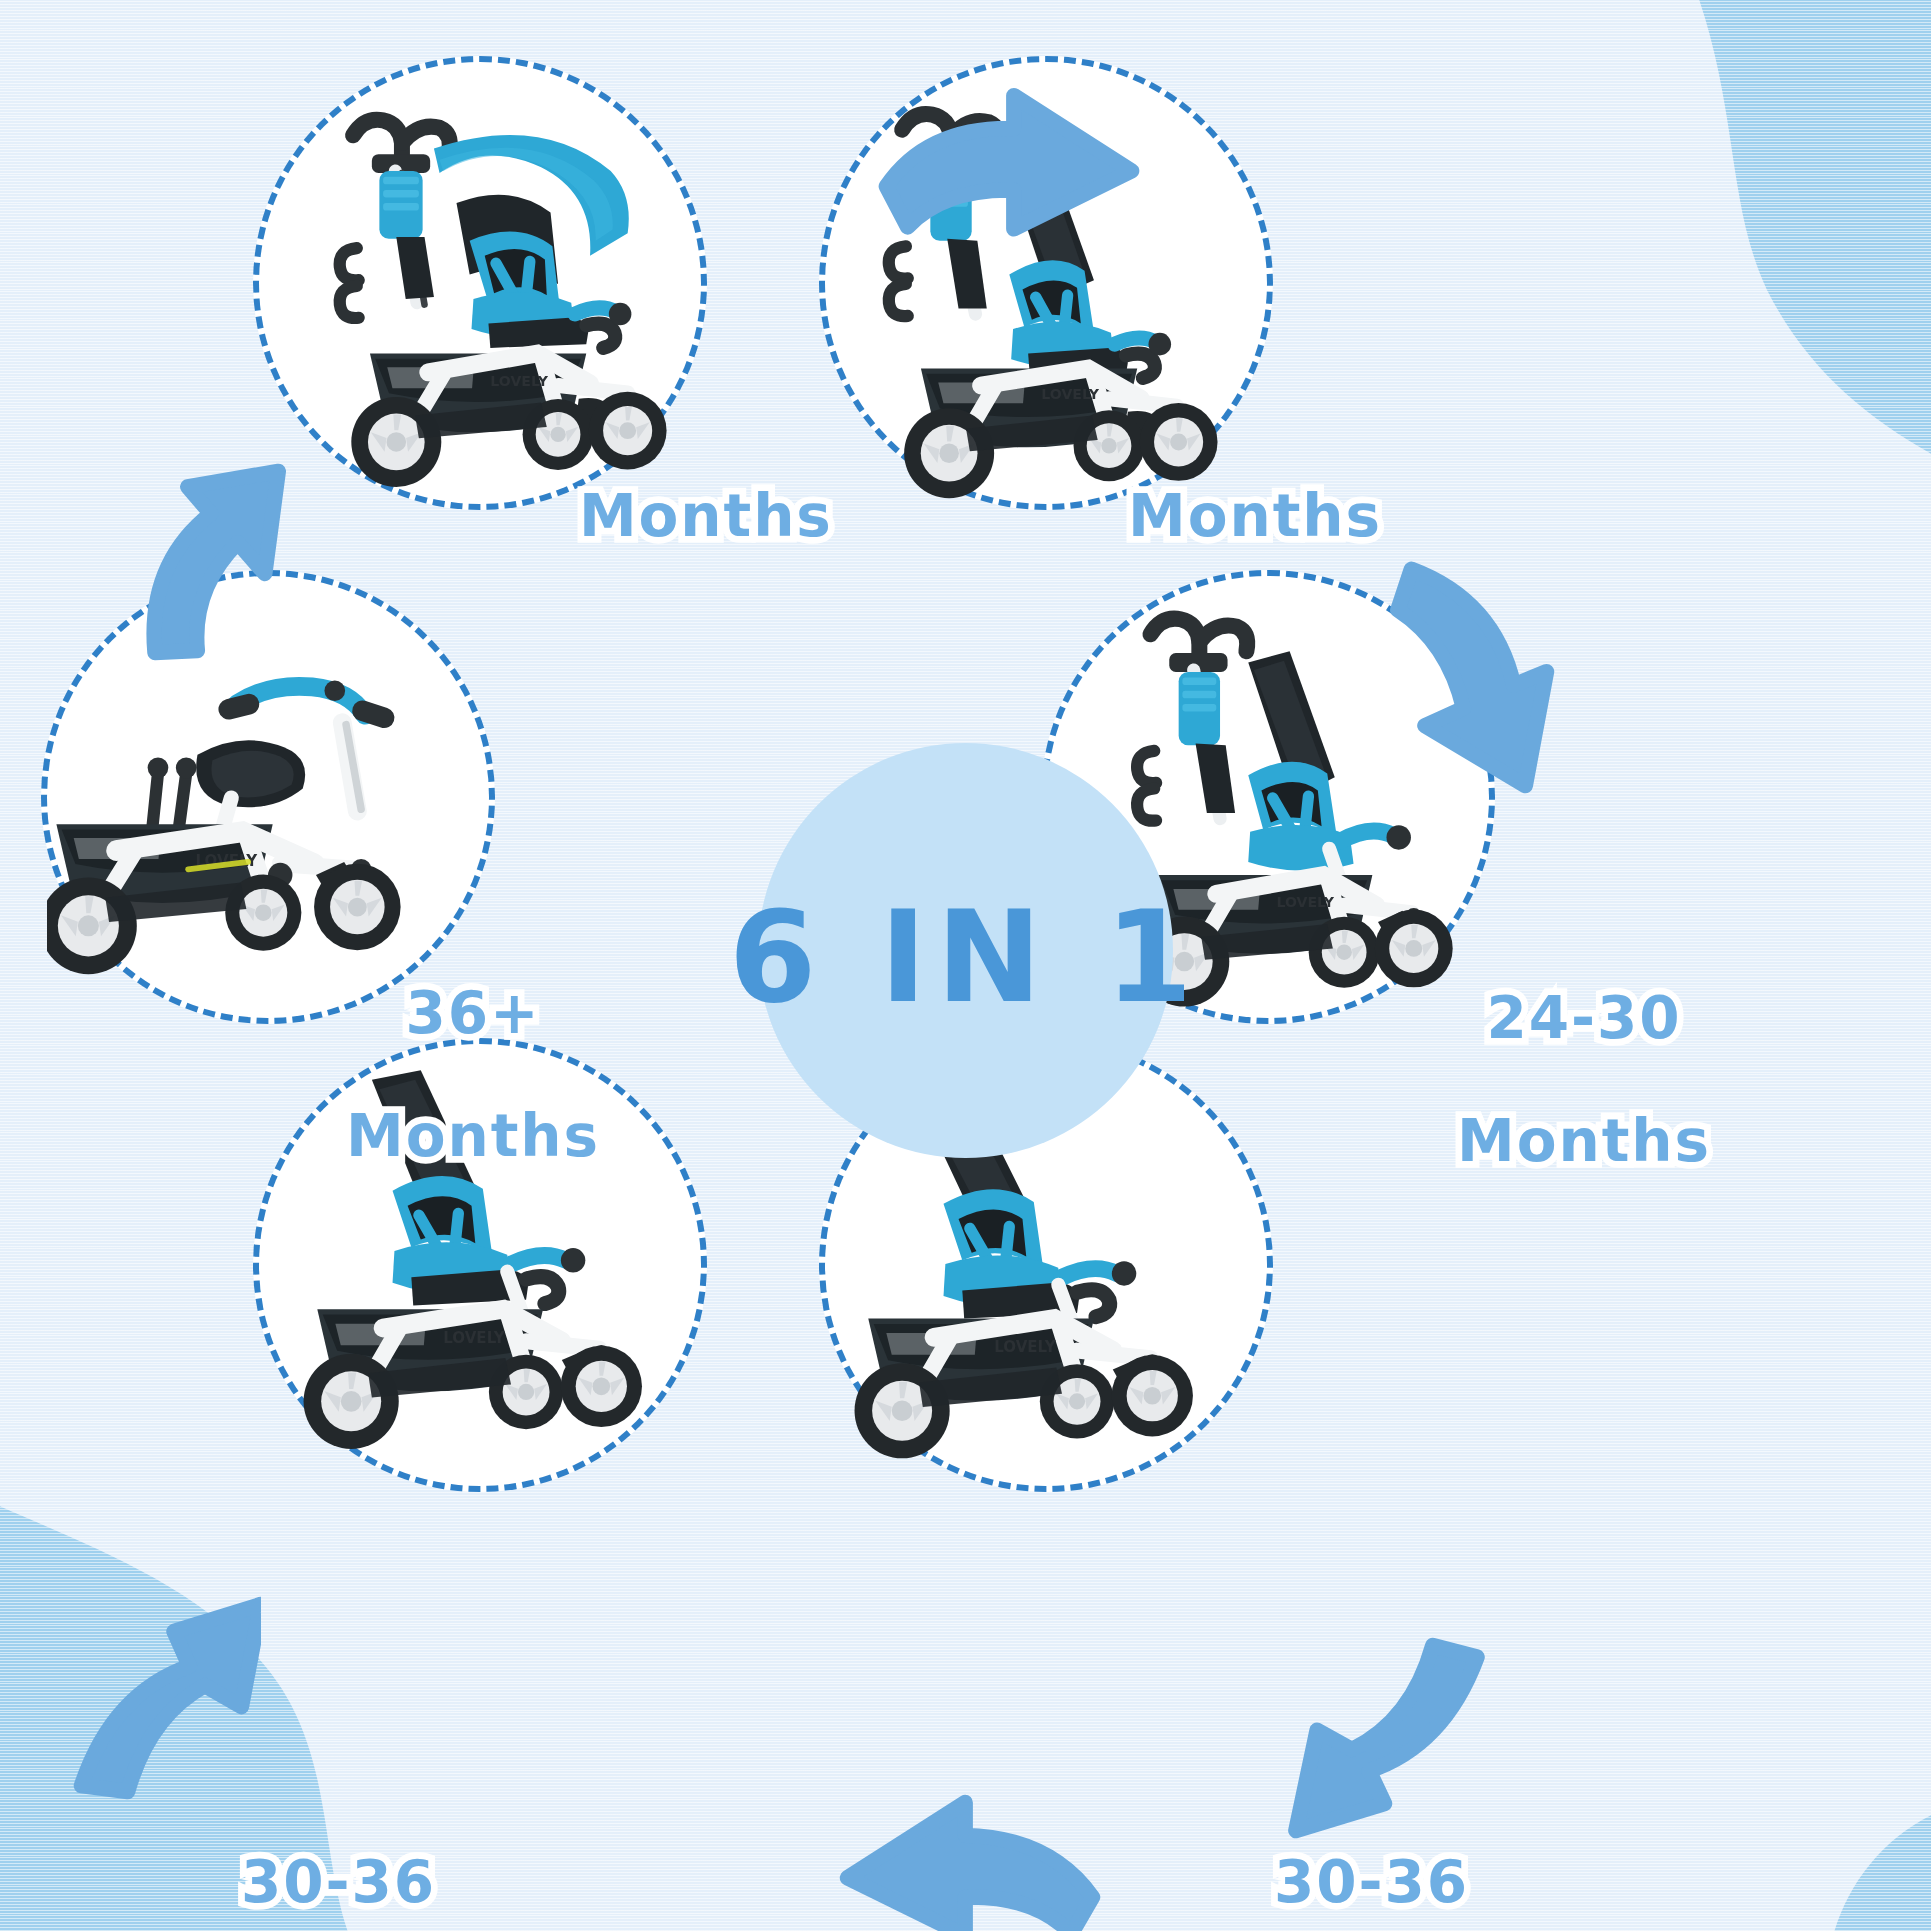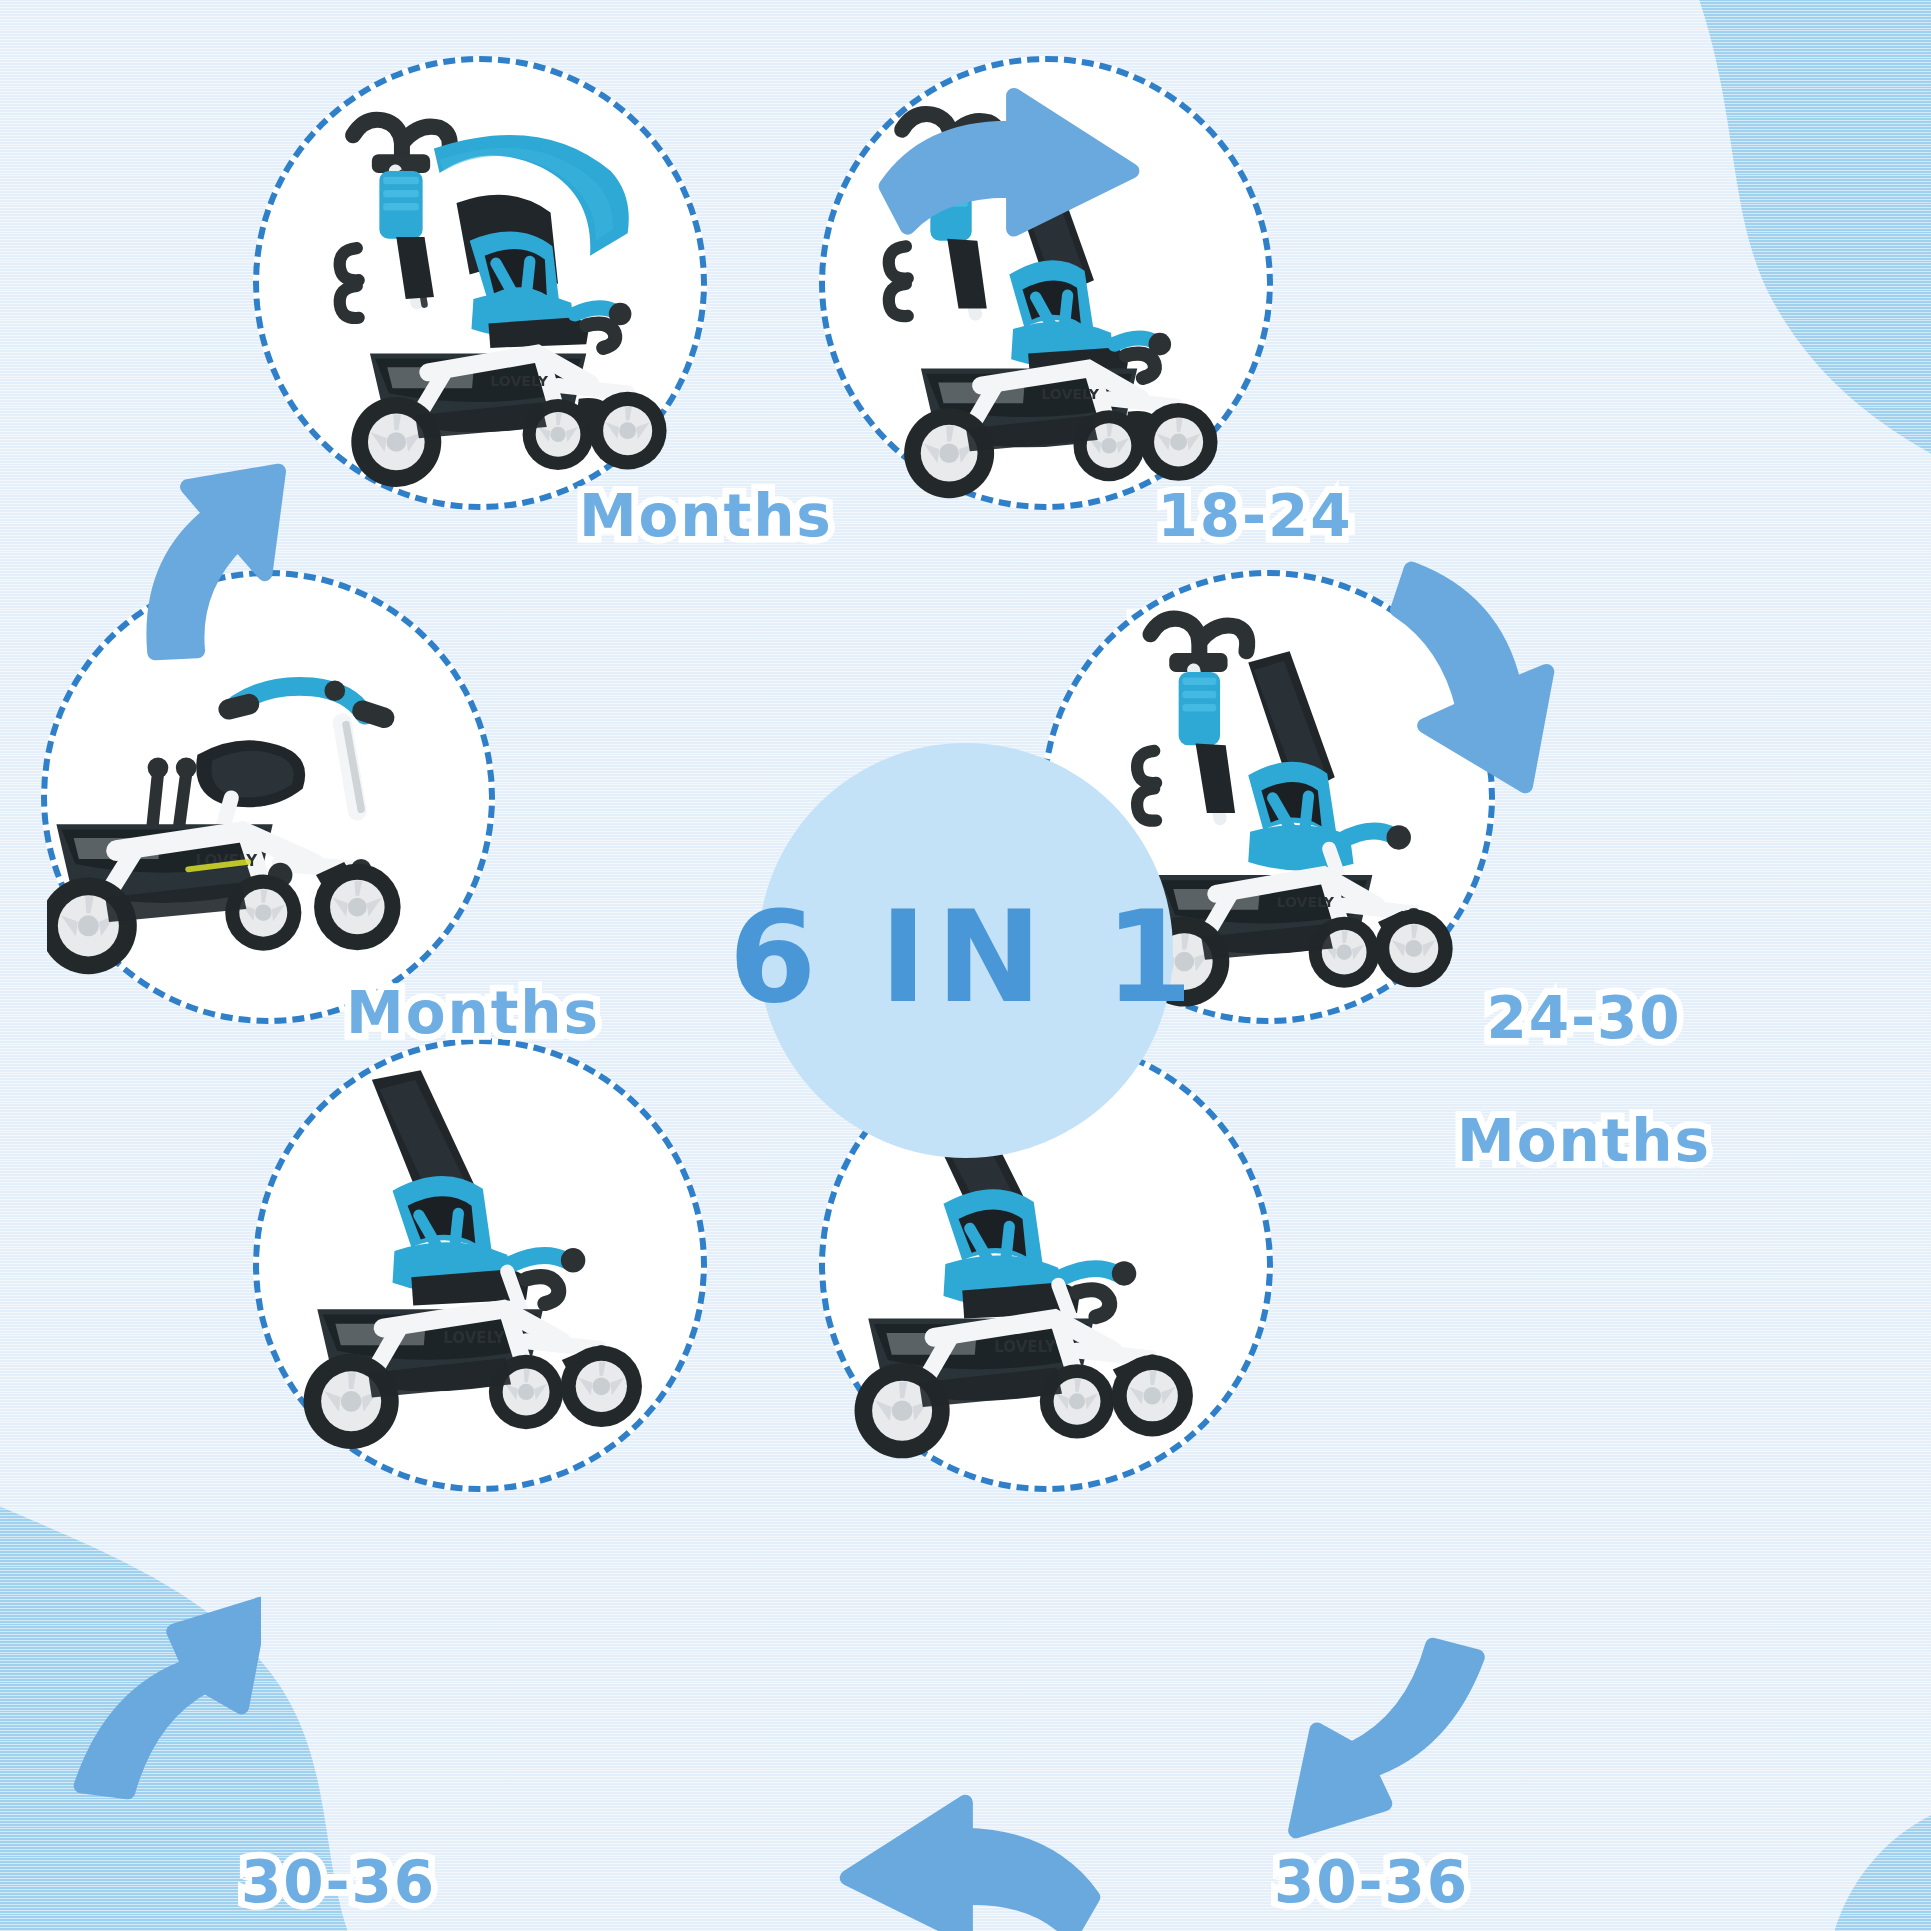--- a/index.html
+++ b/index.html
@@ -220,21 +220,20 @@
     <g transform="translate(302,408) scale(0.82)">
         <use href="#sym-wheel"></use>
       </g>
     <g transform="translate(376,404) scale(0.9)">
         <use href="#sym-wheel"></use>
       </g>
     <path d="M150,390 L284,376 L290,402 L154,414 Z" fill="#20262a" opacity=".9"></path>
   </svg>
 </div>
 <div class="age-label" style="left:1110px; top:425px; width:290px;">
-  <span class="l1">18-24</span>
   <span class="l2">Months</span>
 </div>
 
 <div class="panel" style="left:1041px; top:570px; width:454px; height:454px;">
   <svg class="panel-art" viewBox="0 0 470 470">
     <path d="M110,62 Q122,42 142,46 Q160,50 162,70 L162,88" stroke="#2c3134" stroke-width="17" fill="none" stroke-linecap="round"></path>
     <path d="M162,70 Q180,48 202,54 Q216,60 212,80" stroke="#2c3134" stroke-width="17" fill="none" stroke-linecap="round"></path>
     <rect x="130" y="82" width="62" height="20" rx="7" fill="#2c3134"></rect>
     <path d="M156,100 L184,258" stroke="#eceff1" stroke-width="14" stroke-linecap="round"></path>
     <rect x="140" y="102" width="44" height="78" rx="10" fill="#2ea8d5"></rect>
@@ -415,20 +414,21 @@
     <g transform="translate(230,358) scale(0.88)">
         <use href="#sym-wheel"></use>
       </g>
     <g transform="translate(330,352) scale(1.0)">
         <use href="#sym-wheel"></use>
       </g>
     <path d="M62,342 L206,326 L212,354 L66,368 Z" fill="#20262a" opacity=".9"></path>
   </svg>
 </div>
 <div class="age-label" style="left:328px; top:922px; width:290px;">
+  <span class="l1">36+</span>
   <span class="l2">Months</span>
 </div>
 
 <div id="center-badge">
   <div class="txt">6 IN 1</div>
 </div>
 
 <svg class="arrow" style="left:869px; top:82px;" width="280" height="174" viewBox="0 0 290 180">
   <path d="M18,108 Q60,46 150,48 L150,14 L272,92 L150,152 L150,112 Q78,110 40,150 Z" fill="#6aa9dd" stroke="#6aa9dd" stroke-width="16" stroke-linejoin="round"></path>
 </svg>

